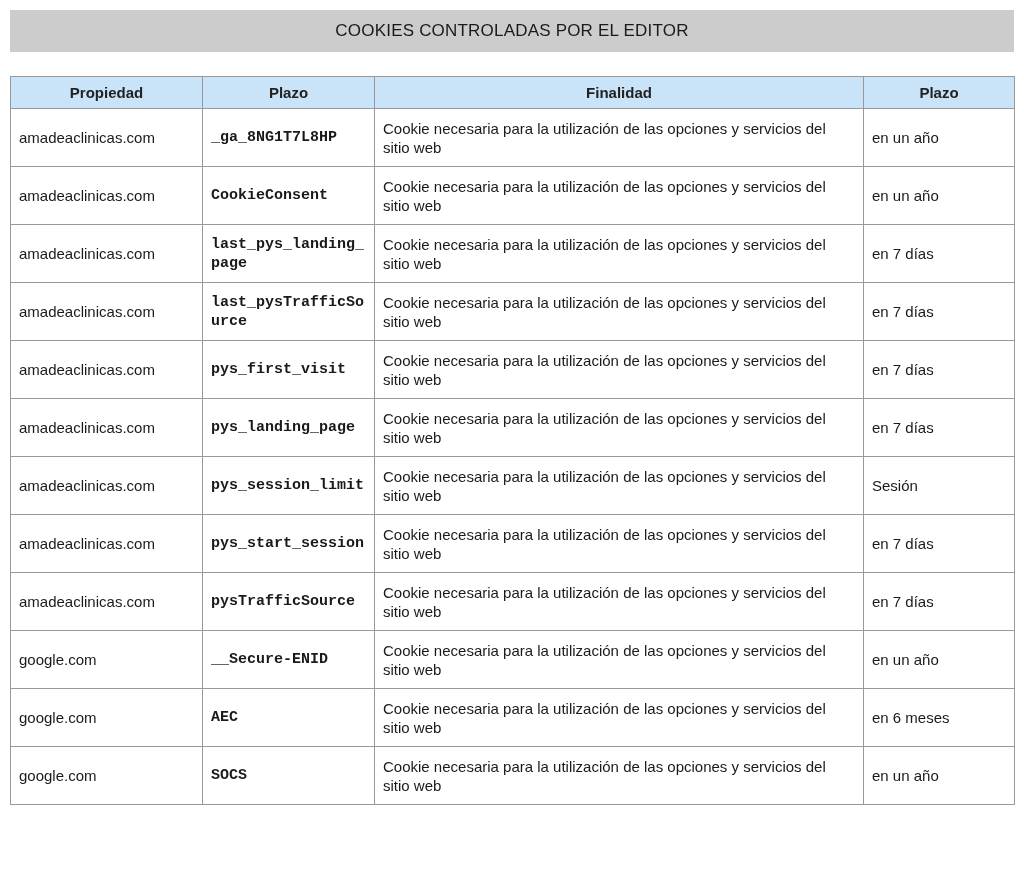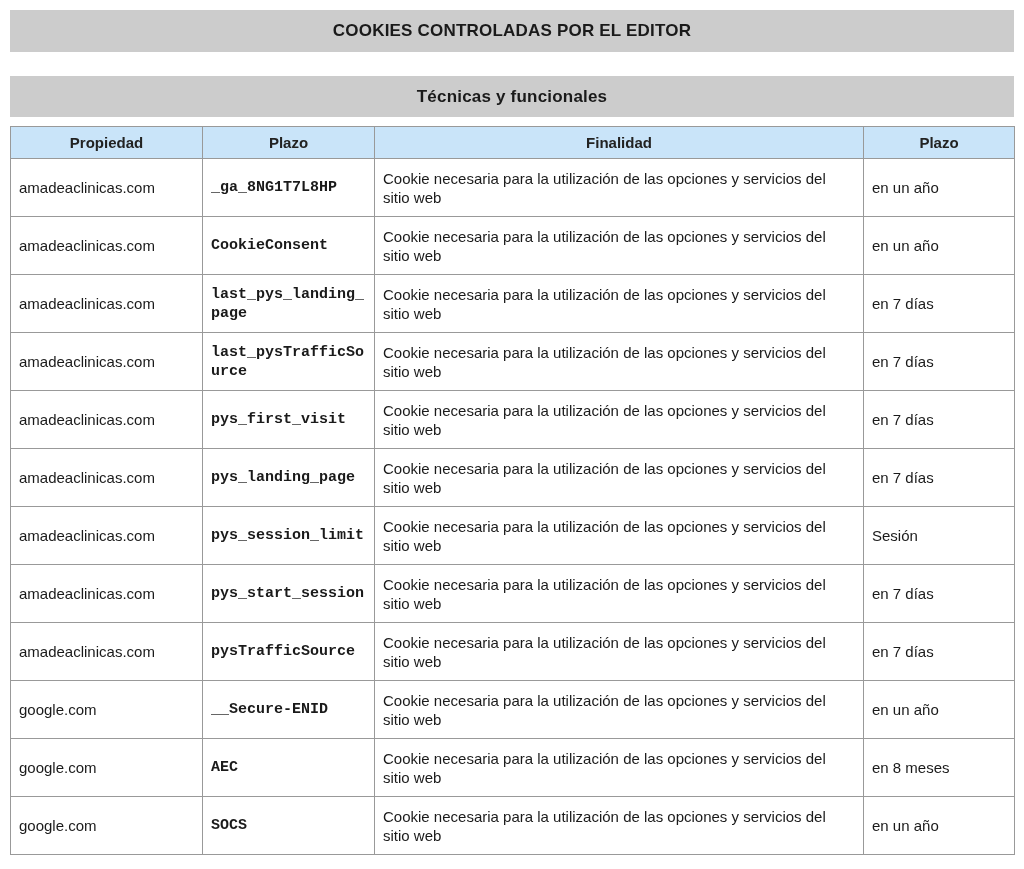--- a/index.html
+++ b/index.html
@@ -20,21 +20,21 @@
     width: 1024px;
     height: 869px;
     padding: 10px 10px 0 10px;
   }
   .title-bar {
     background: var(--bar-bg);
     height: 42px;
     display: flex;
     align-items: center;
     justify-content: center;
-    font-weight: bold;
+    font-weight: normal;
     font-size: 17px;
     letter-spacing: 0.2px;
   }
   .title-bar.main { margin-bottom: 24px; }
   .title-bar.section { height: 41px; margin-bottom: 9px; font-size: 17px; }
   table.cookie-table {
     border-collapse: collapse;
     width: 1004px;
     table-layout: fixed;
   }
@@ -72,23 +72,20 @@
 </style>
 </head>
 <body>
 
 <div class="wrap">
 
   <div class="title-bar main">
     <span>COOKIES CONTROLADAS POR EL EDITOR</span>
   </div>
 
-  <div class="title-bar section">
-    <span>Técnicas y funcionales</span>
-  </div>
 
   <table class="cookie-table">
     <colgroup>
       <col class="col-propiedad">
       <col class="col-cookie">
       <col class="col-finalidad">
       <col class="col-plazo">
     </colgroup>
     <thead>
       <tr>
@@ -156,21 +153,21 @@
         <tr>
           <td class="cell-propiedad">google.com</td>
           <td class="cell-cookie">__Secure-ENID</td>
           <td class="cell-finalidad">Cookie necesaria para la utilización de las opciones y servicios del sitio web</td>
           <td class="cell-plazo">en un año</td>
         </tr>
         <tr>
           <td class="cell-propiedad">google.com</td>
           <td class="cell-cookie">AEC</td>
           <td class="cell-finalidad">Cookie necesaria para la utilización de las opciones y servicios del sitio web</td>
-          <td class="cell-plazo">en 8 meses</td>
+          <td class="cell-plazo">en 6 meses</td>
         </tr>
         <tr>
           <td class="cell-propiedad">google.com</td>
           <td class="cell-cookie">SOCS</td>
           <td class="cell-finalidad">Cookie necesaria para la utilización de las opciones y servicios del sitio web</td>
           <td class="cell-plazo">en un año</td>
         </tr>
       </tbody>
   </table>
 

